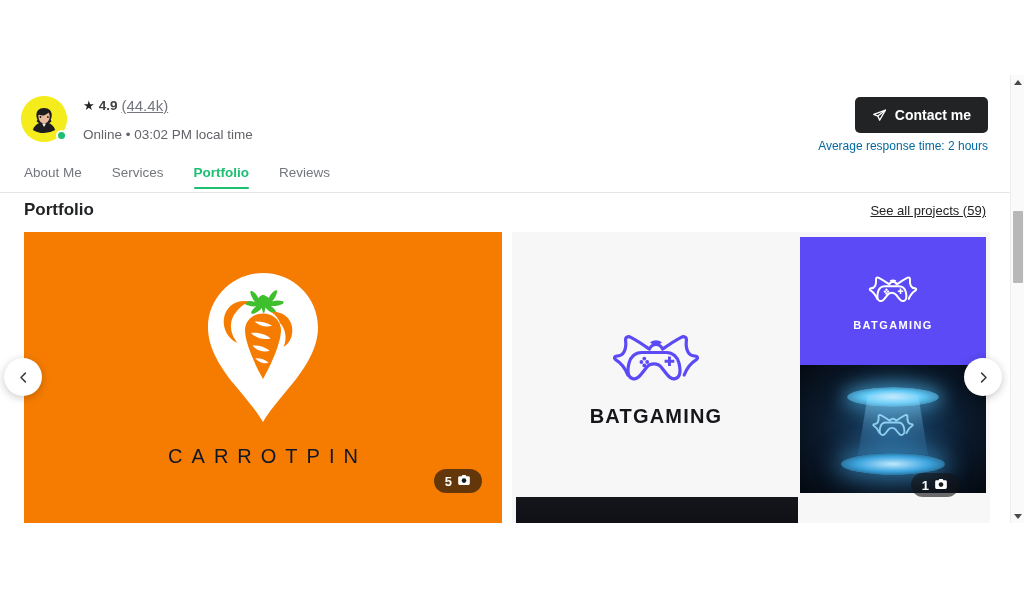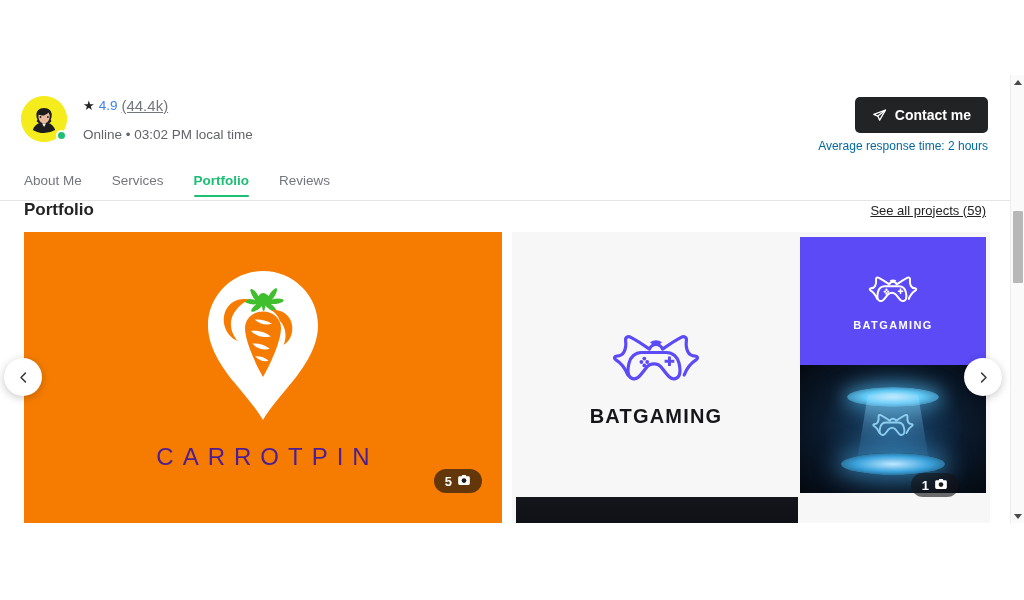--- a/index.html
+++ b/index.html
@@ -61,22 +61,22 @@
   .rating-row {
     display: flex;
     align-items: center;
     gap: 4px;
     margin-top: 6px;
     line-height: 17px;
   }
   .star-icon { color: #222325; font-size: 13px; line-height: 1; display:inline-block; }
   .rating-value {
     font-size: 13.5px;
-    font-weight: normal;
-    color: #3b82f6;
+    font-weight: bold;
+    color: #404040;
   }
   .rating-count {
     font-size: 15px;
     color: #74767E;
     text-decoration: underline;
   }
   .status-line {
     margin-top: 12px;
     font-size: 13.5px;
     color: #62646A;
@@ -110,21 +110,20 @@
   .tabs {
     position: absolute;
     left: 0; top: 90px;
     width: 1010px;
     height: 28px;
     display: flex;
     align-items: flex-start;
     padding-left: 24px;
     gap: 0px;
     border-bottom: 1px solid #E4E5E7;
-    margin-top: 8px;
   }
   .tab {
     position: relative;
     font-size: 13.5px;
     color: #74767E;
     padding: 0 15px 9px 15px;
     cursor: pointer;
     white-space: nowrap;
     background: none; border: none;
     font-family: "Liberation Sans", sans-serif;
@@ -191,22 +190,22 @@
     position: absolute;
     left: 0; right: 0; top: 0; bottom: 0;
     display: flex;
     flex-direction: column;
     align-items: center;
     justify-content: center;
     padding-bottom: 18px;
   }
   .carrot-word {
     margin-top: 14px;
-    color: #4c1d95;
-    font-size: 24px;
+    color: #0f172a;
+    font-size: 20px;
     letter-spacing: 9px;
     font-weight: 400;
     padding-left: 9px;
   }
   
   .bat-card { background: #F7F7F7; }
   .bat-left {
     position: absolute;
     left: 0; top: 0;
     width: 288px; height: 291px;

